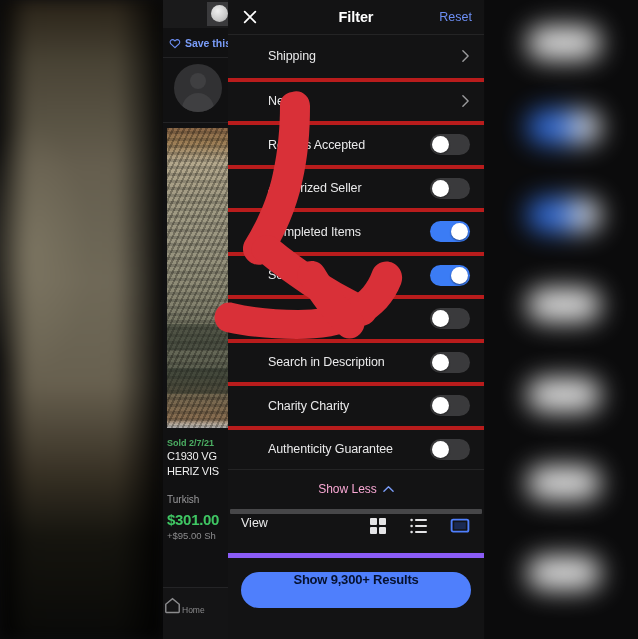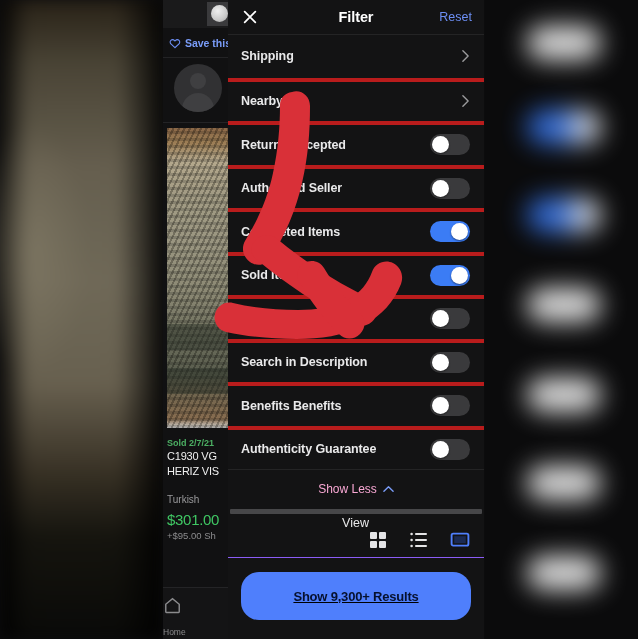--- a/index.html
+++ b/index.html
@@ -96,29 +96,29 @@
   }
   .lc-price-block {
     position: absolute; left: 4px; top: 438px; width: 64px;
   }
   .lc-sold { color: #4caf63; font-size: 9px; font-weight: 700; }
   .lc-title {
     color: #f0f0f0; font-size: 11px; line-height: 13px; font-weight: 400;
     margin-top: 2px; white-space: nowrap; letter-spacing: -.2px;
   }
   .lc-sub { color: #9a9a9c; font-size: 10px; margin-top: 16px; }
-  .lc-price { color: #3fc663; font-size: 15px; font-weight: 400; margin-top: 6px; letter-spacing: -.3px; }
+  .lc-price { color: #3fc663; font-size: 15px; font-weight: 700; margin-top: 6px; letter-spacing: -.3px; }
   .lc-ship { color: #8c8c8e; font-size: 9.5px; margin-top: 2px; white-space: nowrap; }
   .lc-bottom-bar {
     position: absolute; left: 0; bottom: 0; width: 68px; height: 52px;
     background: #141415; border-top: 1px solid #242426;
   }
   .lc-home {
     position: absolute; left: 0; top: 8px; width: 68px;
-    display: flex; flex-direction: column; align-items: flex-start; gap: 12px;
+    display: flex; flex-direction: row; align-items: flex-end; gap: 0;
   }
   .lc-home svg { width: 19px; height: 19px; }
   .lc-home-label { color: #8b8b8d; font-size: 8.5px; }
 
   
   .right-col {
     position: absolute; left: 485px; top: 0; width: 153px; height: 639px;
     background: #0b0b0c; overflow: hidden;
   }
   .blur-toggle {
@@ -157,22 +157,23 @@
 
   .list { position: relative; }
   .row {
     position: relative; height: 43.5px;
     display: flex; align-items: center;
     padding: 0 14px 0 13px;
     border-top: 4px solid #b91c1c;
   }
   .row:first-child { border-top: 1px solid #242425; }
   .row-label {
-    color: #e9e9ea; font-size: 12.5px; font-weight: 700; letter-spacing: -.1px;
+    color: #e9e9ea; font-size: 12.5px; font-weight: 400; letter-spacing: -.1px;
     white-space: nowrap;
+    margin-left: 27px;
   }
   .chev {
     margin-left: auto; color: #9b9b9d; width: 9px; height: 14px;
   }
   .chev svg { width: 9px; height: 14px; display: block; }
 
   .toggle {
     margin-left: auto; position: relative;
     width: 40px; height: 21px; border-radius: 11px;
     background: #3a3a3c; cursor: pointer; flex: none;
@@ -195,33 +196,32 @@
   .show-less-caret { width: 11px; height: 8px; display: block; }
 
   .scroll-strip {
     height: 9px; padding: 2px 2px; background: #131314;
   }
   .scroll-strip .bar {
     width: 100%; height: 5px; background: #474749; border-radius: 1px;
   }
 
   .view-row {
-    height: 42px; display: flex; align-items: center;
-    padding: 0 14px 0 13px; border-bottom: 1px solid #8b5cf6; flex-direction: column;
+    height: 42px; display: flex; align-items: flex-start;
+    padding: 0 14px 0 13px; border-bottom: 5px solid #8b5cf6;
   }
   .view-label { color: #e9e9ea; font-size: 12.5px; }
   .view-icons { margin-left: auto; display: flex; align-items: center; gap: 21px; }
   .view-icon { width: 20px; height: 20px; cursor: pointer; display: block; }
 
   .cta-wrap { padding: 14px 13px 0 13px; }
   .cta {
-    height: 48px; border-radius: 18px; background: #4f7ffc;
-    display: flex; align-items: center; justify-content: center;
+    height: 36px; border-radius: 18px; background: #4f7ffc;
+    display: flex; align-items: flex-start; justify-content: center;
     cursor: pointer;
-    text-decoration: underline;
   }
   .cta-label {
     color: #06112e; font-size: 13px; font-weight: 700; letter-spacing: -.2px;
   }
 
   
   .arrow-overlay {
     position: absolute; left: 0; top: 0; width: 638px; height: 639px;
     pointer-events: none;
   }
@@ -357,21 +357,21 @@
       </div>
 
       <div class="row">
         <span class="row-label">Search in Description</span>
         <span class="toggle">
             <span class="knob"></span>
           </span>
       </div>
 
       <div class="row">
-        <span class="row-label">Benefits Benefits</span>
+        <span class="row-label">Charity Charity</span>
         <span class="toggle">
             <span class="knob"></span>
           </span>
       </div>
 
       <div class="row">
         <span class="row-label">Authenticity Guarantee</span>
         <span class="toggle">
             <span class="knob"></span>
           </span>

